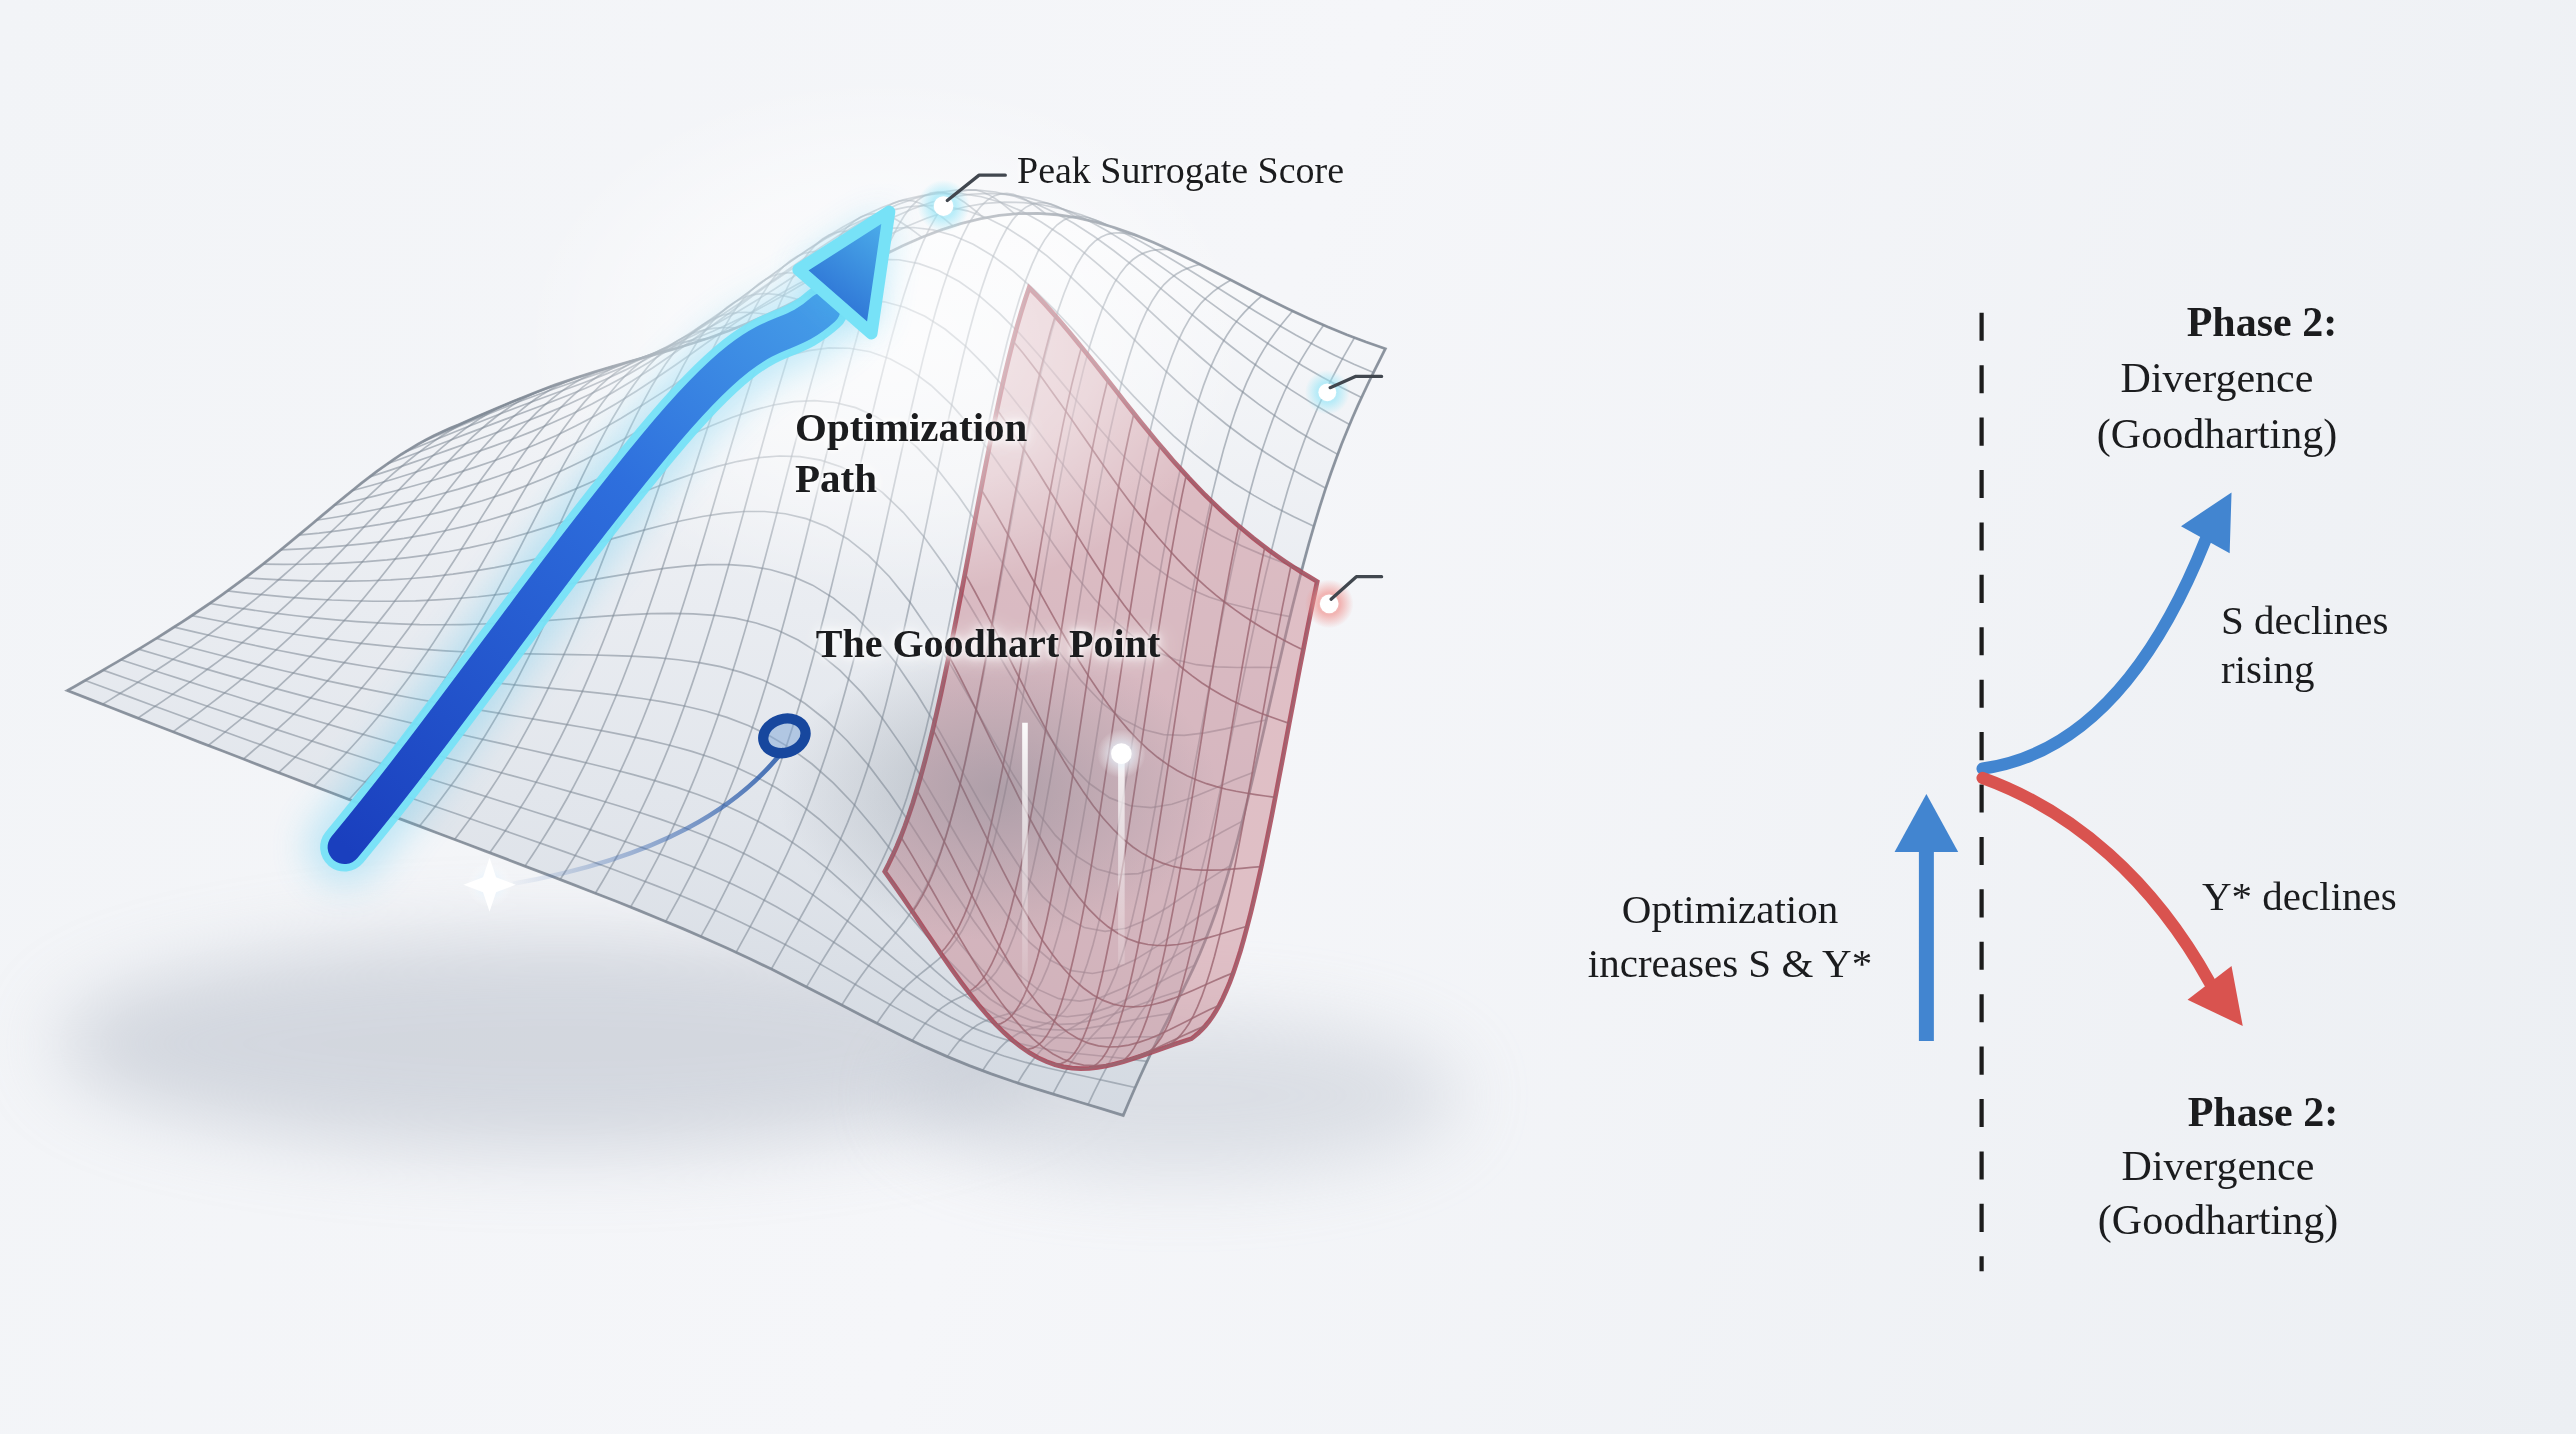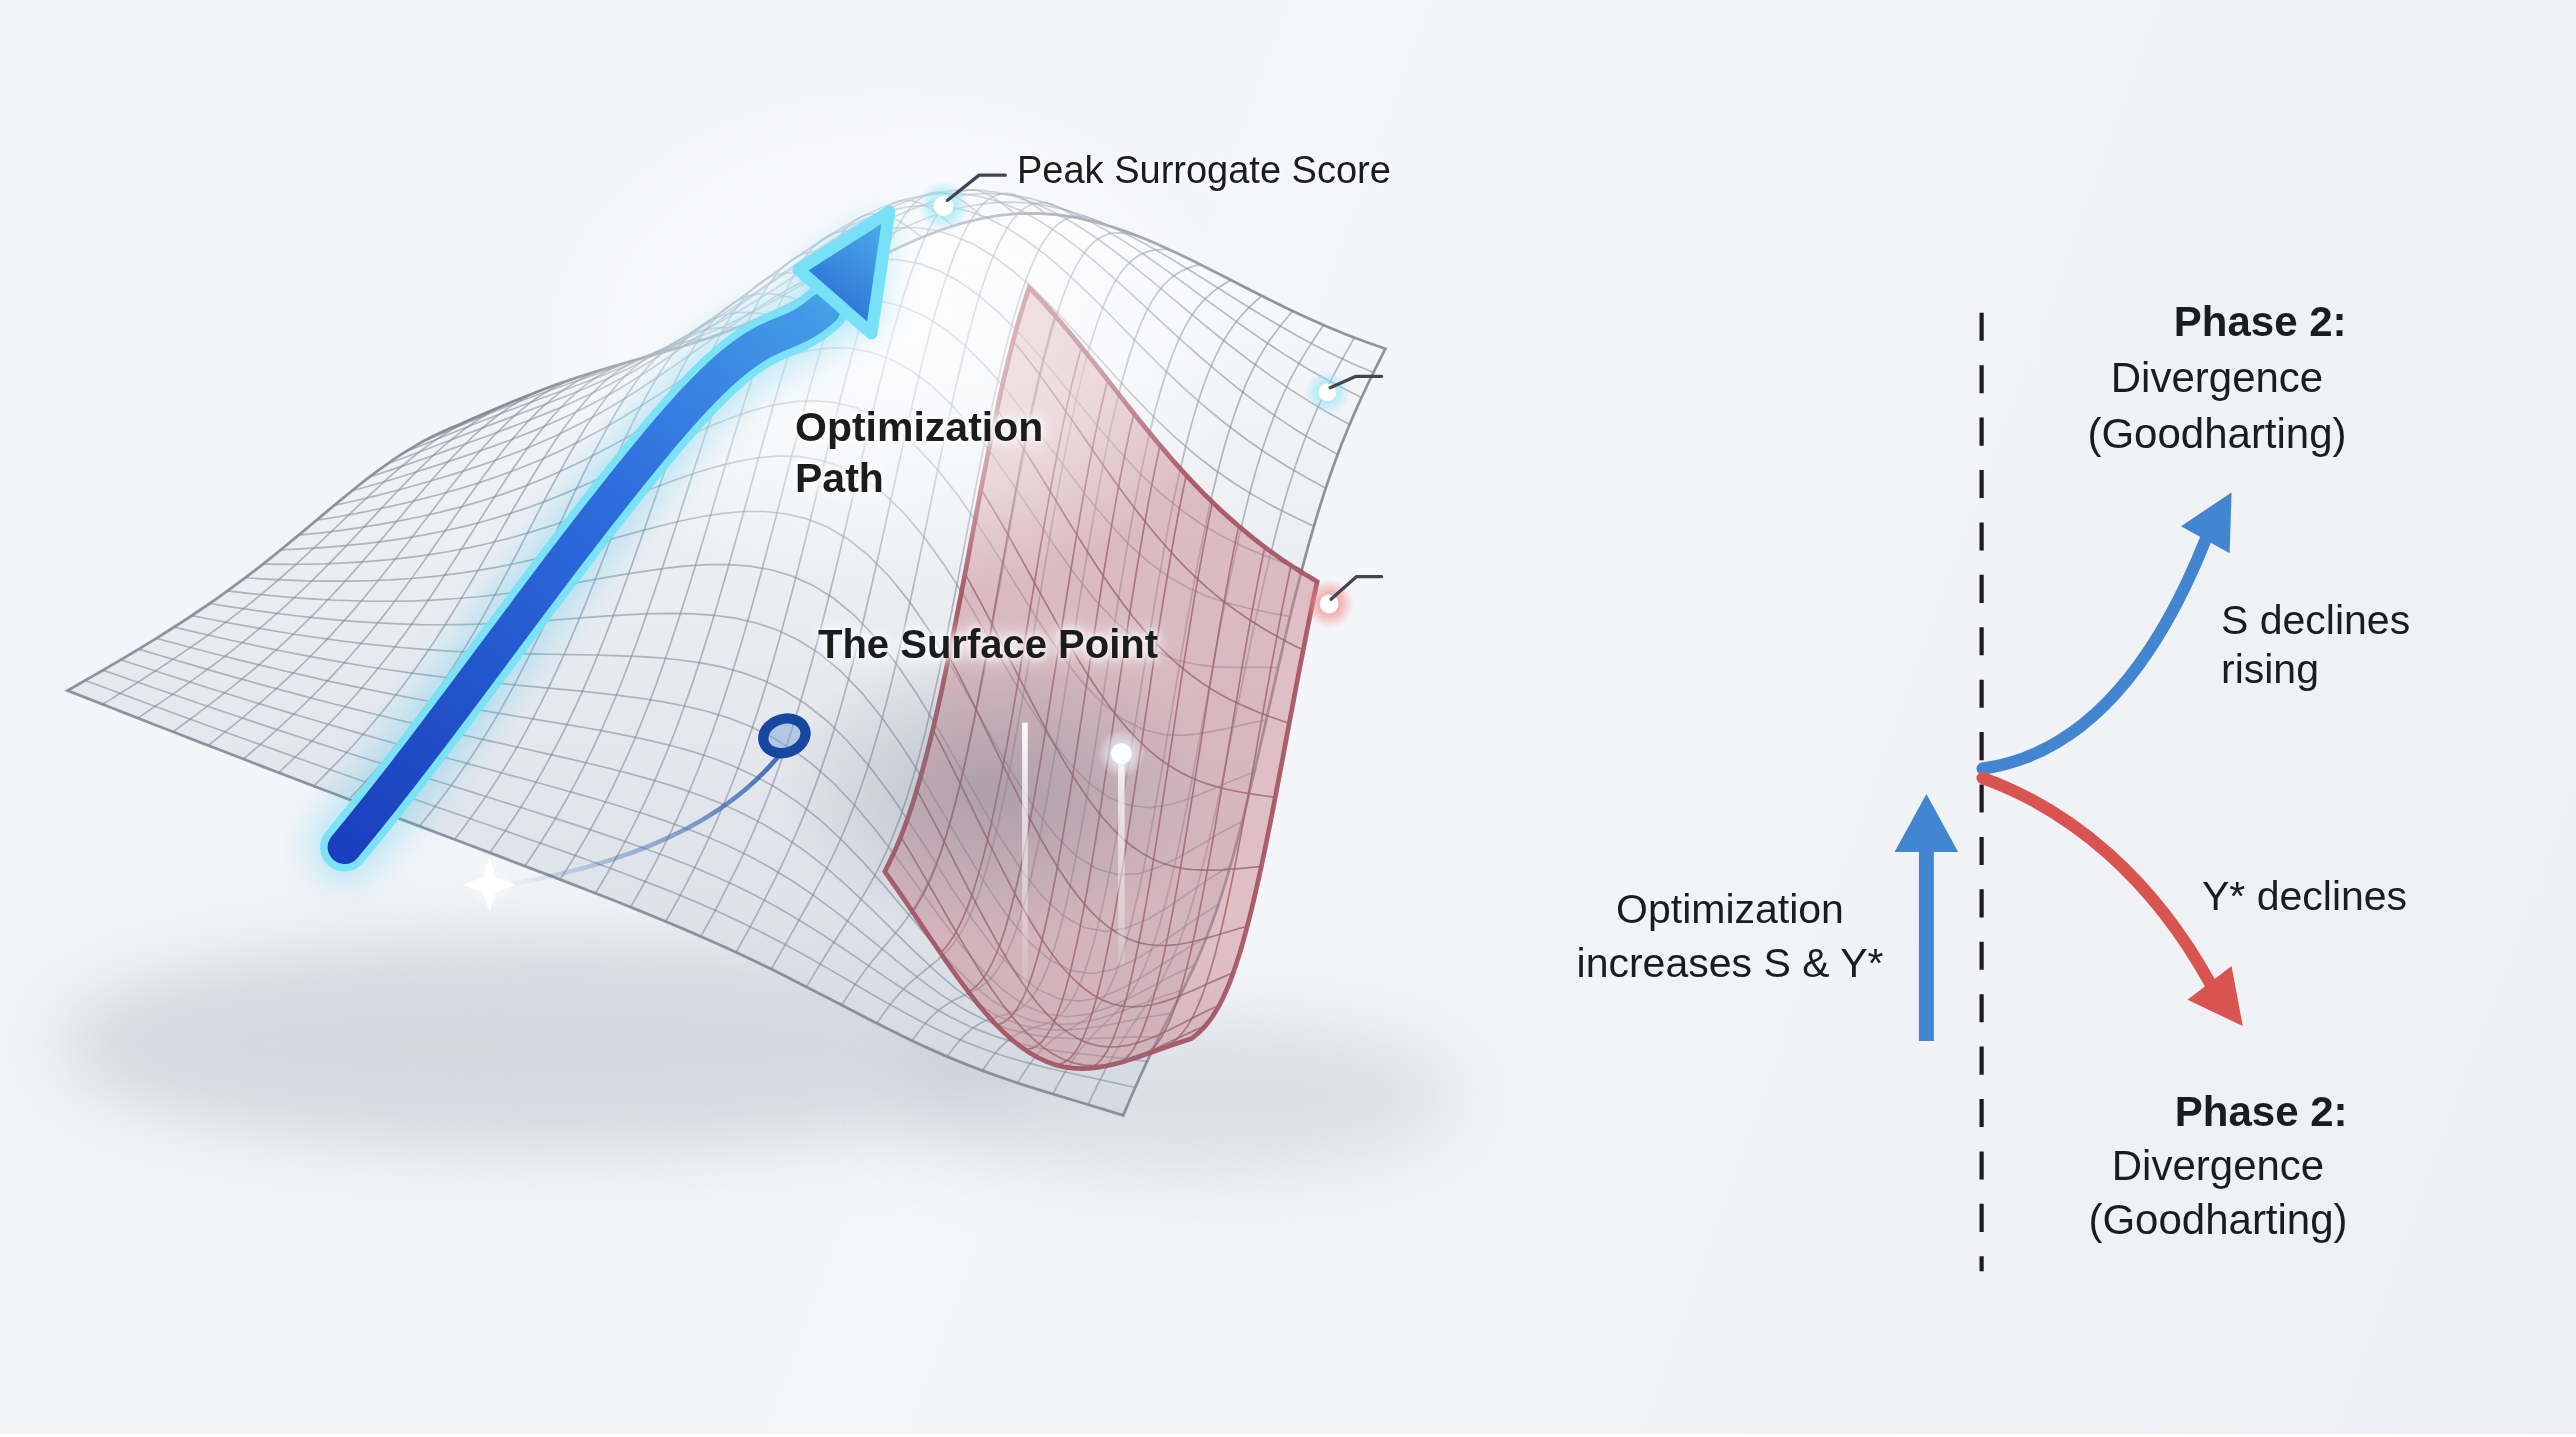--- a/index.html
+++ b/index.html
@@ -1,21 +1,21 @@
 <!DOCTYPE html>
 <html style="font-size:15px"><head>
 <meta charset="utf-8">
 <style>
   html,body{margin:0;padding:0;}
   #stage{
     position:relative;
     width:2576px;height:1434px;
     overflow:hidden;
     background:linear-gradient(110deg,#f2f4f7 0%,#f5f6f9 45%,#eceff3 100%);
-    font-family:Liberation Sans, sans-serif;
+    font-family:Liberation Serif, serif;
   }
   #scene{position:absolute;left:0;top:0;width:2576px;height:1438px;}
   .t{position:absolute;white-space:nowrap;color:#1b1c1e;}
   .center{transform:translateX(-50%);text-align:center;}
   .bold{font-weight:700;text-align:right;}
   .halo{text-shadow:0 0 6.6px #fff,0 0 13px #fff,0 0 24px rgba(255,255,255,.92);}
   .halo-soft{text-shadow:0 0 5.6px rgba(255,255,255,.9),0 0 11.2px rgba(255,255,255,.7);}
   .callout{font-size:38px;line-height:41px;font-weight:400;}
   .panel{font-size:42px;line-height:54px;}
   .panel-sm{font-size:41px;line-height:49px;}
@@ -225,21 +225,21 @@
   <div class="t callout halo-soft" style="left:1017px;top:150px;">Peak Surrogate Score</div>
 
 
 
   <div class="t halo" style="left:795px;top:402px;font-size:41px;line-height:51px;font-weight:700;">
     <div>Optimization</div>
     <div>Path</div>
   </div>
 
   <div class="t center halo" style="left:988px;top:615px;font-size:40px;line-height:58px;font-weight:700;">
-    <div>The Surface Point</div>
+    <div>The Goodhart Point</div>
   </div>
 
   <div class="t center panel" style="left:2217px;top:294px;line-height:56px;">
     <div class="bold">Phase 2:</div>
     <div>Divergence</div>
     <div>(Goodharting)</div>
   </div>
 
   <div class="t panel-sm" style="left:2221px;top:596px;">
     <div>S declines</div>

